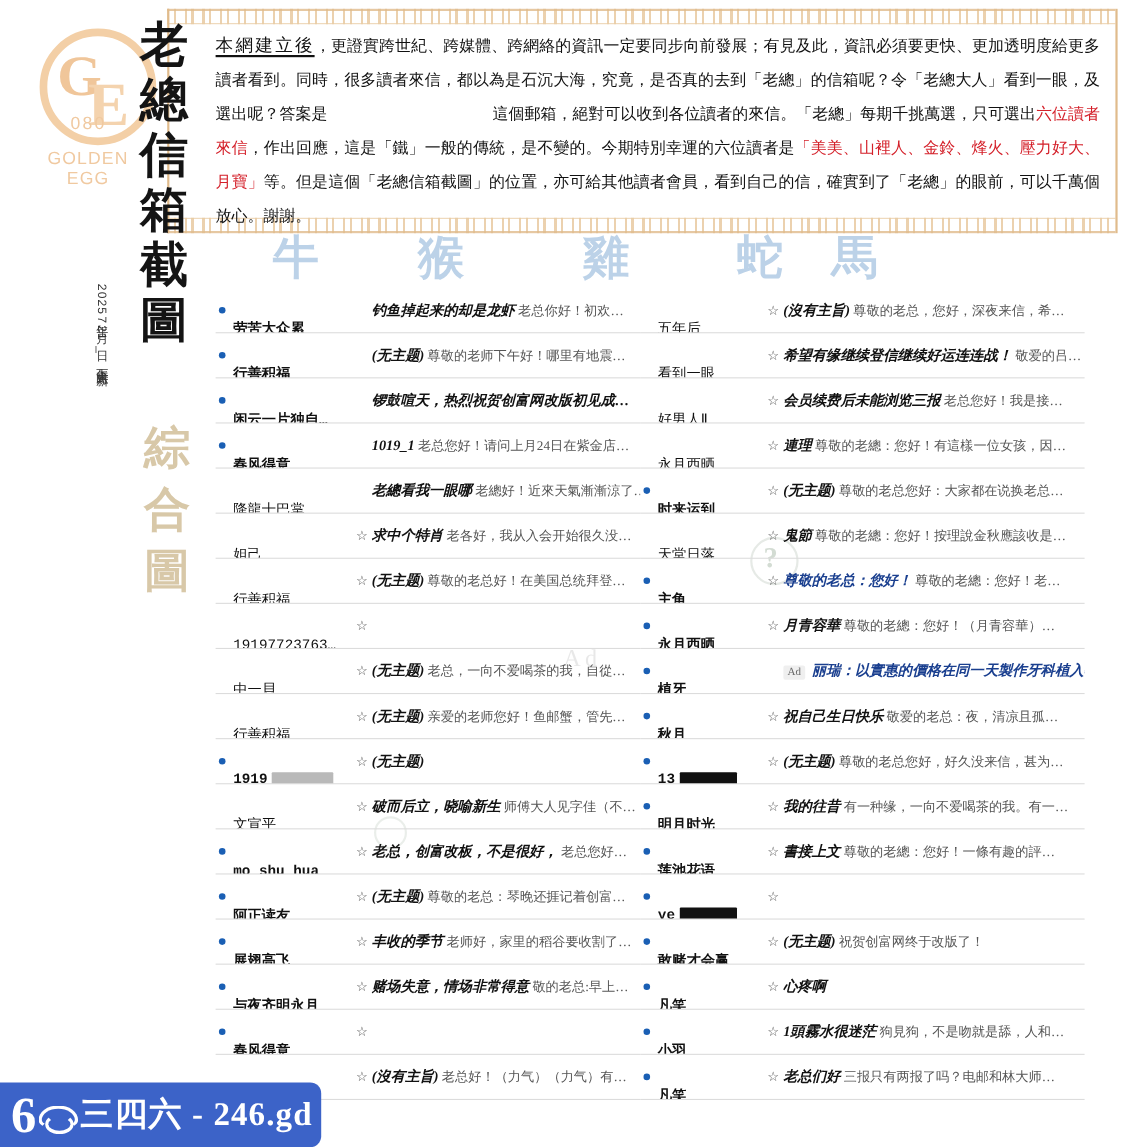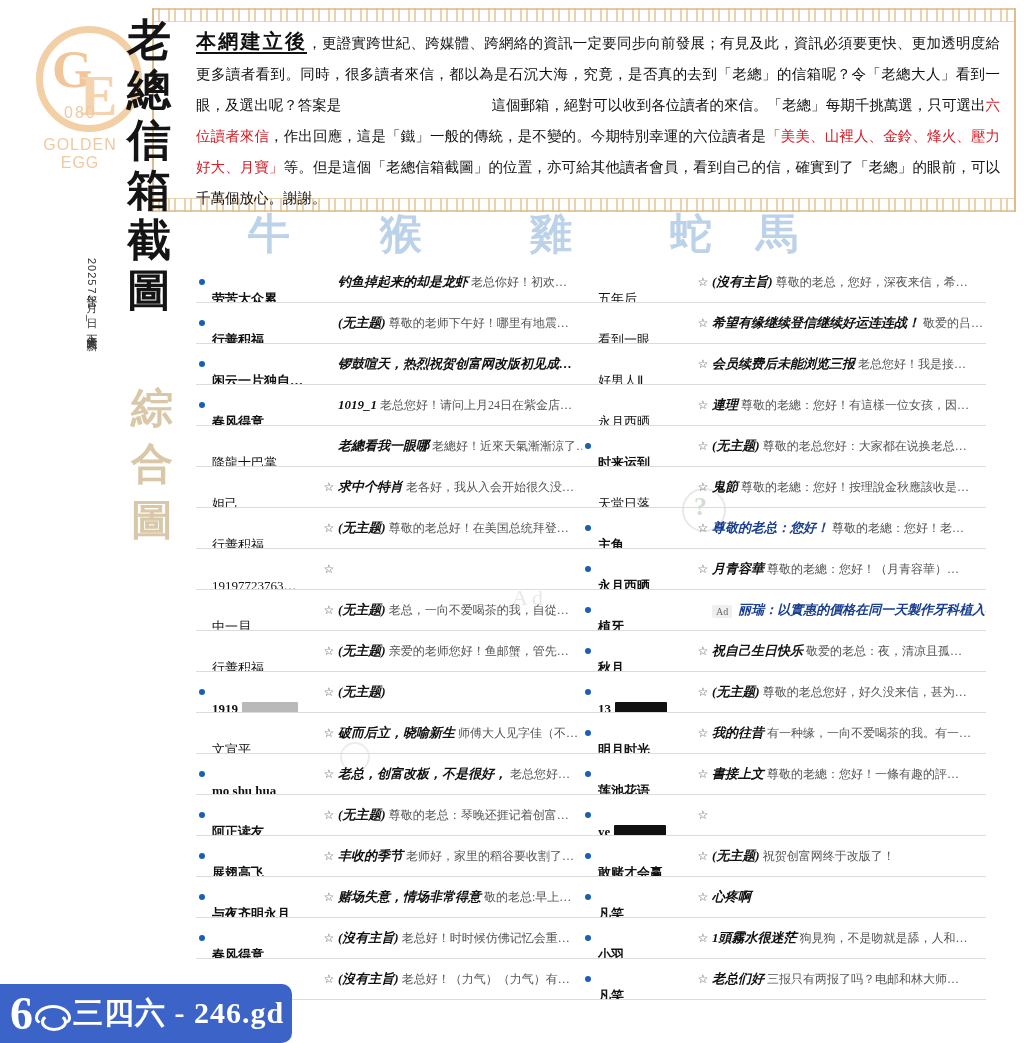--- a/index.html
+++ b/index.html
@@ -92,21 +92,21 @@
   }
 
   
   .article{
     position:absolute;left:196px;top:26px;width:804px;
     font-family:"Liberation Serif","DejaVu Serif",serif;
     font-size:14.5px;line-height:31px;color:#111;
     text-align:justify;
   }
   .article .head{
-    font-weight:bold;font-size:20px;letter-spacing:2px;
+    font-weight:normal;font-size:16px;letter-spacing:2px;
   }
   .article .head .uline{ border-bottom:2px solid #111; }
   .article .red{ color:#d4202a; }
   .article .redbox{ color:#d4202a; }
   .article .gap{ display:inline-block;width:150px; }
 
   
   .zodiac{
     position:absolute;left:200px;top:206px;width:760px;height:54px;
   }
@@ -138,21 +138,21 @@
   .dot{
     width:12px;flex:0 0 12px;display:flex;align-items:center;justify-content:center;
   }
   .dot i{
     display:block;width:6px;height:6px;border-radius:50%;background:#1a5fb4;
   }
   .dot.empty i{background:transparent;}
   .author{
     flex:0 0 108px;width:108px;overflow:hidden;text-overflow:ellipsis;
     padding-left:4px;
-    font-family:Liberation Serif, serif;
+    font-family:Liberation Mono, monospace;
     margin-top:34px;
   }
   .author.b{font-weight:bold;}
   .star{
     flex:0 0 18px;width:18px;text-align:center;color:#555;font-size:12px;
   }
   .subject{
     flex:1 1 auto;overflow:hidden;text-overflow:clip;
     font-family:"Liberation Serif","DejaVu Serif",serif;
   }
@@ -392,21 +392,20 @@
         <div class="author b">与夜齐明永月</div>
         <div class="star">☆</div>
         <div class="subject"><span class="t">赌场失意，情场非常得意</span><span class="snip"> 敬的老总:早上…</span></div>
       </div>
       <div class="row">
         <div class="dot">
           <i></i>
         </div>
         <div class="author b">春风得意</div>
         <div class="star">☆</div>
-        <div class="subject"><span class="t">(沒有主旨)</span><span class="snip"> 老总好！时时候仿佛记忆会重…</span></div>
       </div>
       <div class="row">
         <div class="dot empty">
           <i></i>
         </div>
         <div class="author">春风得意</div>
         <div class="star">☆</div>
         <div class="subject"><span class="t">(沒有主旨)</span><span class="snip"> 老总好！（力气）（力气）有…</span></div>
       </div>
     </div>

